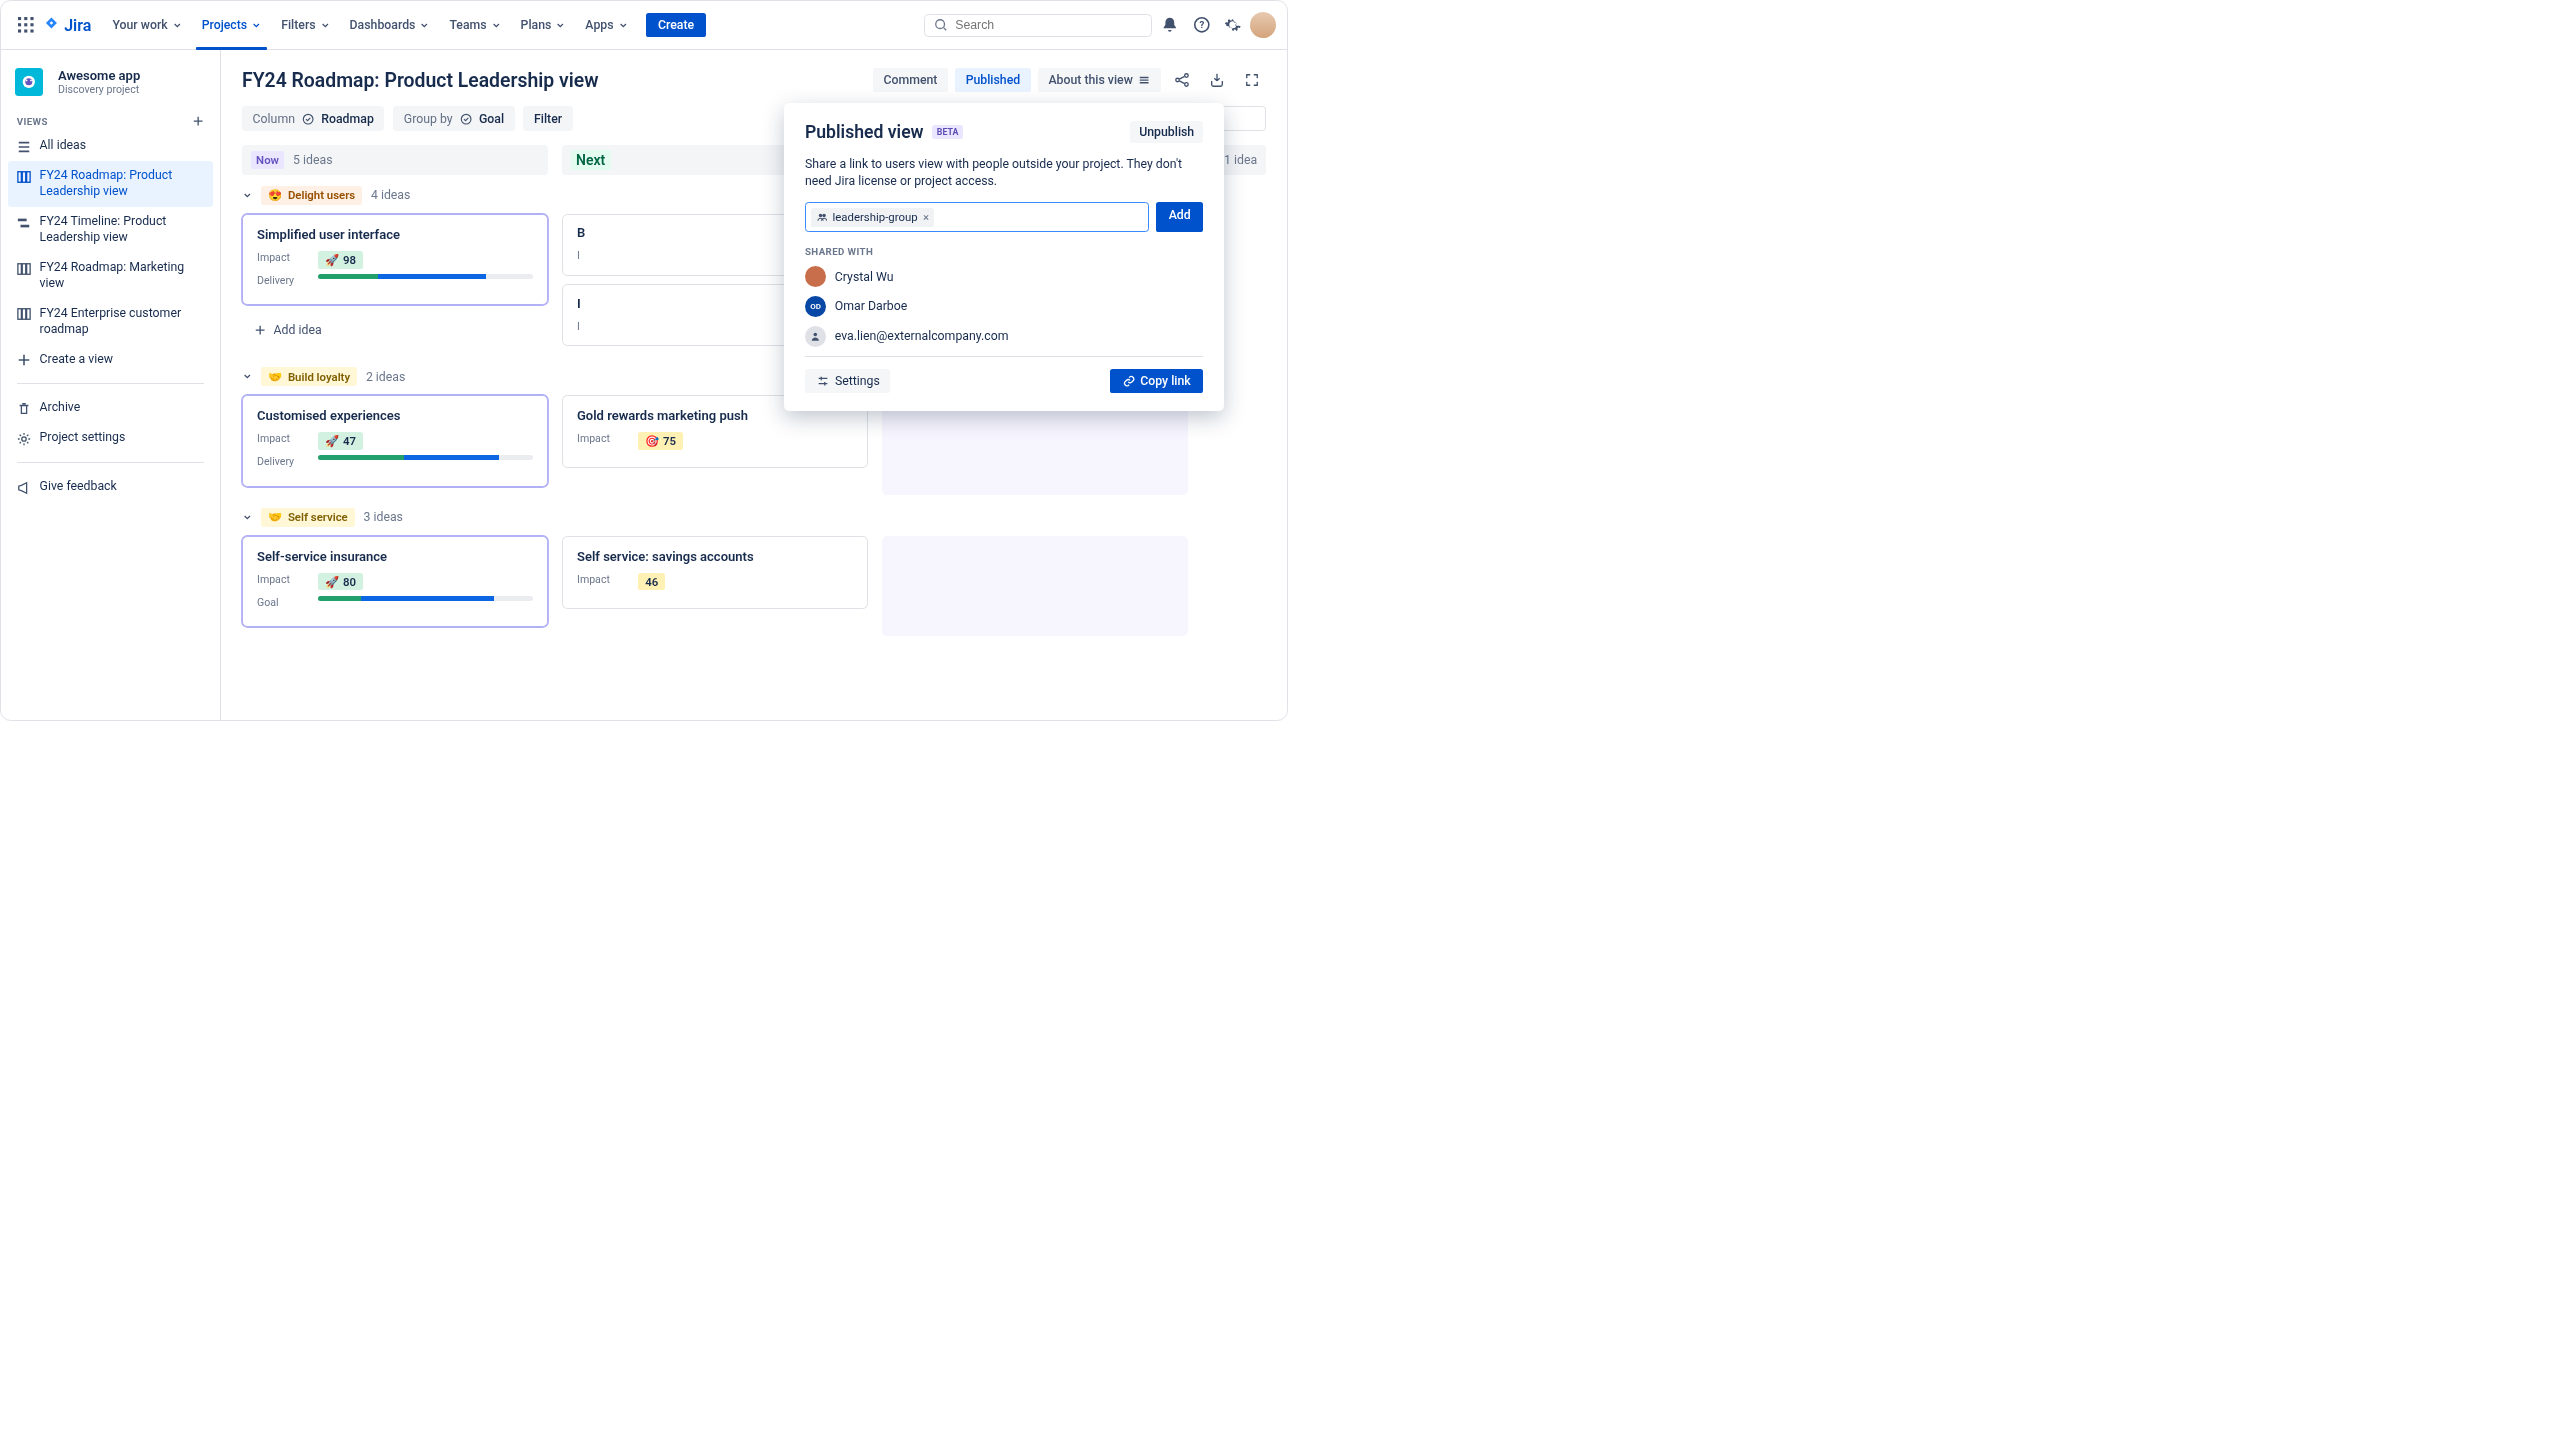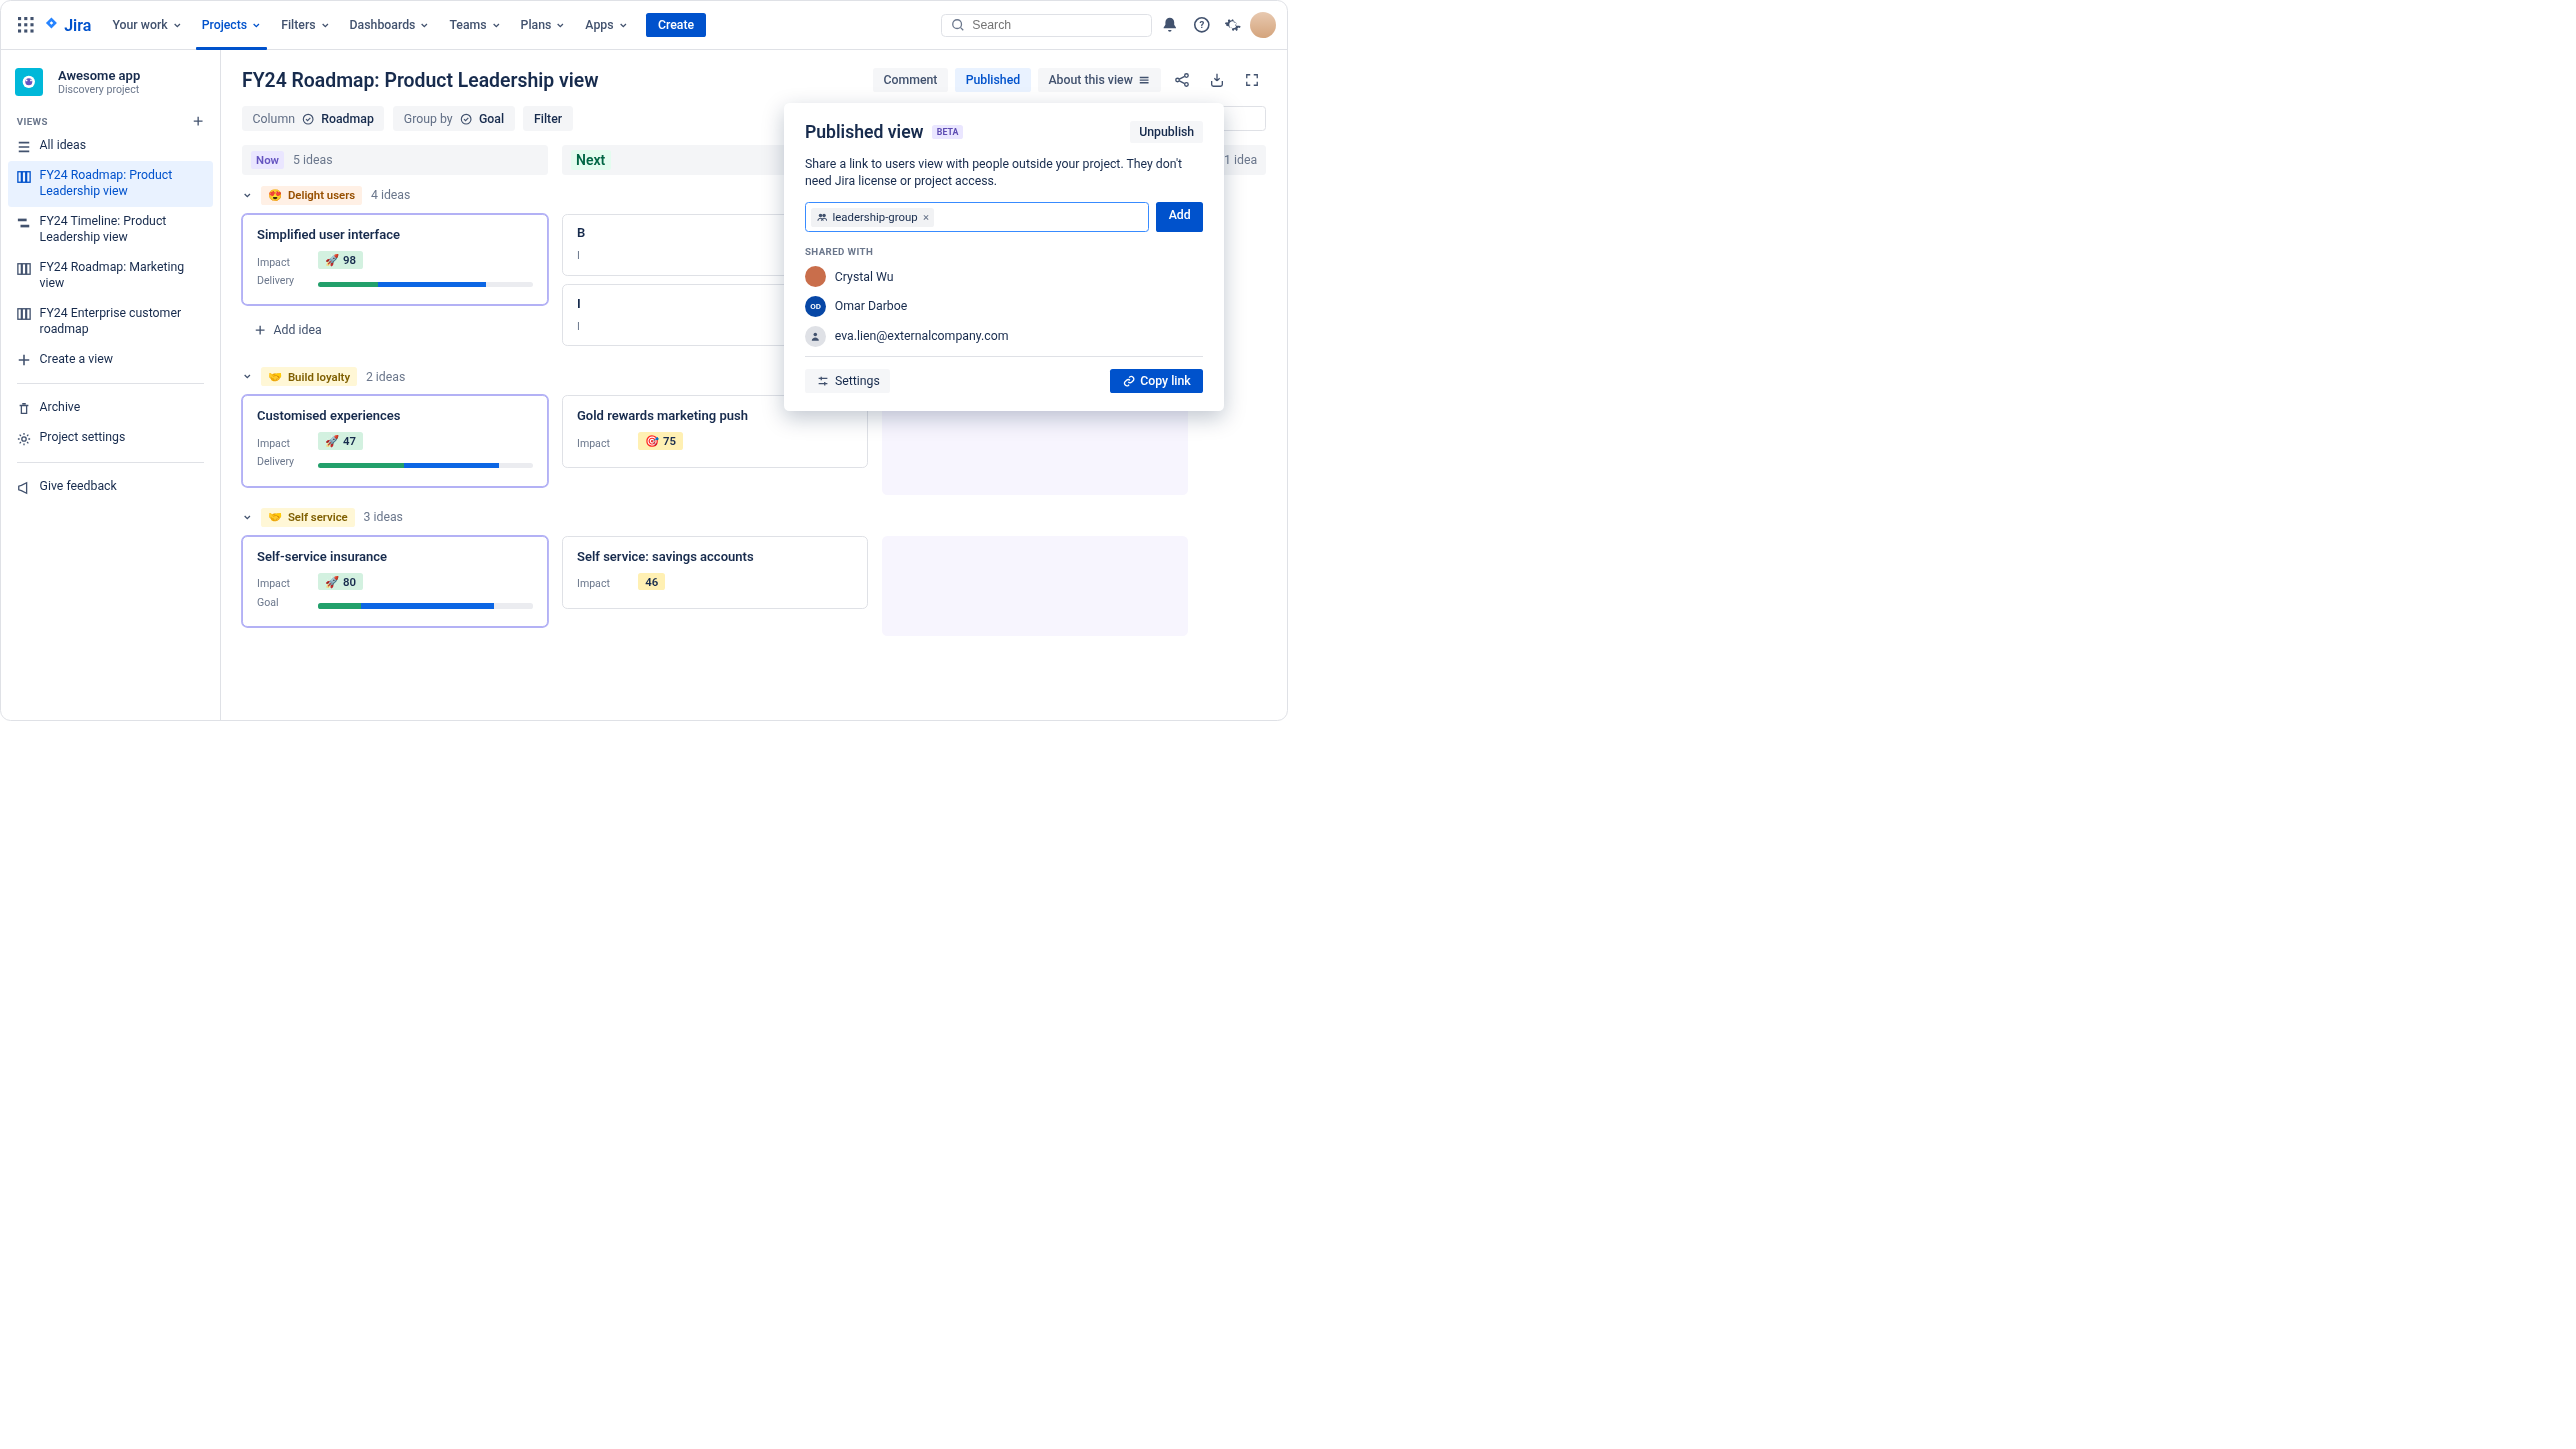--- a/index.html
+++ b/index.html
@@ -9,21 +9,21 @@
 .topnav { height: 49px; display: flex; align-items: center; padding: 0 10.6px; border-bottom: 0.9px solid #DFE1E6; gap: 3.5px; }
 .icon-btn { width: 28px; height: 28px; display: flex; align-items: center; justify-content: center; border-radius: 2.6px; color: #42526E; cursor: pointer; }
 .logo { display: flex; align-items: center; gap: 3.5px; color: #0052CC; font-weight: 600; font-size: 16px; margin-right: 8.8px; }
 .nav-items { display: flex; align-items: center; gap: 1.8px; }
 .nav-item { display: flex; align-items: center; gap: 4px; padding: 5.3px 8.8px; font-weight: 500; color: #42526E; border-radius: 2.6px; cursor: pointer; position: relative; }
 .nav-item.active { color: #0052CC; }
 .nav-item.active::after { content:''; position:absolute; left:3.5px; right:3.5px; bottom:-12.3px; height:2.6px; background:#0052CC; border-radius:0.9px;}
 .chev { width: 10.6px; height: 10.6px; }
 .create-btn { background: #0052CC; color: #fff; padding: 5.3px 12.3px; border-radius: 2.6px; font-weight: 500; margin-left: 7px; cursor:pointer; }
 .spacer { flex: 1; }
-.search-box { display:flex; align-items:center; gap:7px; border:0.9px solid #DFE1E6; border-radius:4.4px; padding:3.5px 8.8px; width:211px; color:#6B778C; background:#fff;}
+.search-box { display:flex; align-items:center; gap:7px; border:0.9px solid #DFE1E6; border-radius:4.4px; padding:3.5px 8.8px; width:228px; color:#6B778C; background:#fff;}
 .search-box input { border:none; outline:none; flex:1; font-size:12.3px; background:transparent;}
 .avatar { width:26px; height:26px; border-radius:50%; background: linear-gradient(#E8C9B0,#D4A47C); }
 
 .body { flex:1; display:flex; overflow:hidden; }
 .sidebar { width:220px; border-right:0.9px solid #DFE1E6; padding:14px 7px; overflow-y:auto;}
 .project-head { display:flex; gap:15px; padding:3.5px 7px 16px;}
 .proj-icon { width:28px; height:28px; background:#00B8D9; border-radius:3.5px; display:flex; align-items:center; justify-content:center;}
 .proj-name { font-weight:600; font-size:13px; }
 .proj-sub { font-size:10.6px; color:#6B778C; }
 .views-label { display:flex; justify-content:space-between; align-items:center; padding:3.5px 8.8px; font-size:9.7px; font-weight:700; color:#6B778C; letter-spacing:0.4px;}
@@ -62,21 +62,21 @@
 .group-head .chevd { color:#42526E;}
 .goal-badge { background:#FFF0E5; padding:2.6px 7px; border-radius:2.6px; display:flex; align-items:center; gap:5.3px; font-size:11.4px; font-weight:600; color:#974F00;}
 .goal-badge.y2 { background:#FFF7D6; color:#7F5F01;}
 .goal-badge.y3 { background:#FFF7D6; color:#7F5F01;}
 .group-count { color:#6B778C;}
 .cards { display:flex; gap:14px;}
 .card-col { flex:0 0 306px;}
 .card { border:0.9px solid #DFE1E6; border-radius:5.3px; padding:12.3px 14px; background:#fff; margin-bottom:8.8px;}
 .card.highlight { box-shadow: 0 0 0 0.9px #B3B1F5; border-color:#B3B1F5;}
 .card-title { font-weight:600; font-size:13px; margin-bottom:8.8px;}
-.metric-row { display:flex; align-items:flex-end; gap:12.3px; font-size:10.6px; color:#6B778C; margin-bottom:5.3px;}
+.metric-row { display:flex; align-items:flex-start; gap:12.3px; font-size:10.6px; color:#6B778C; margin-bottom:5.3px;}
 .metric-row .mlabel { width:49px;}
 .impact-badge { background:#D3F1E0; padding:1.8px 7px; border-radius:2.6px; display:flex; align-items:center; gap:3.5px; font-weight:600; color:#172B4D; font-size:11.4px;}
 .impact-badge.orange { background:#FFF0B3;}
 .pbar { flex:1; height:5.3px; background:#EBECF0; border-radius:2.6px; position:relative; overflow:hidden;}
 .pbar .seg1 { position:absolute; left:0; top:0; bottom:0; background:#22A06B;}
 .pbar .seg2 { position:absolute; top:0; bottom:0; background:#0C66E4;}
 .add-idea { display:flex; align-items:center; gap:7px; padding:8.8px 12.3px; color:#42526E; cursor:pointer;}
 .ph-card { height:49px; background:#F7F5FE; border-radius:5.3px; margin-bottom:8.8px;}
 .hidden-col{ flex:0 0 306px;}
 .hidden-col .ph-card{ height:100%; min-height:77px;}

